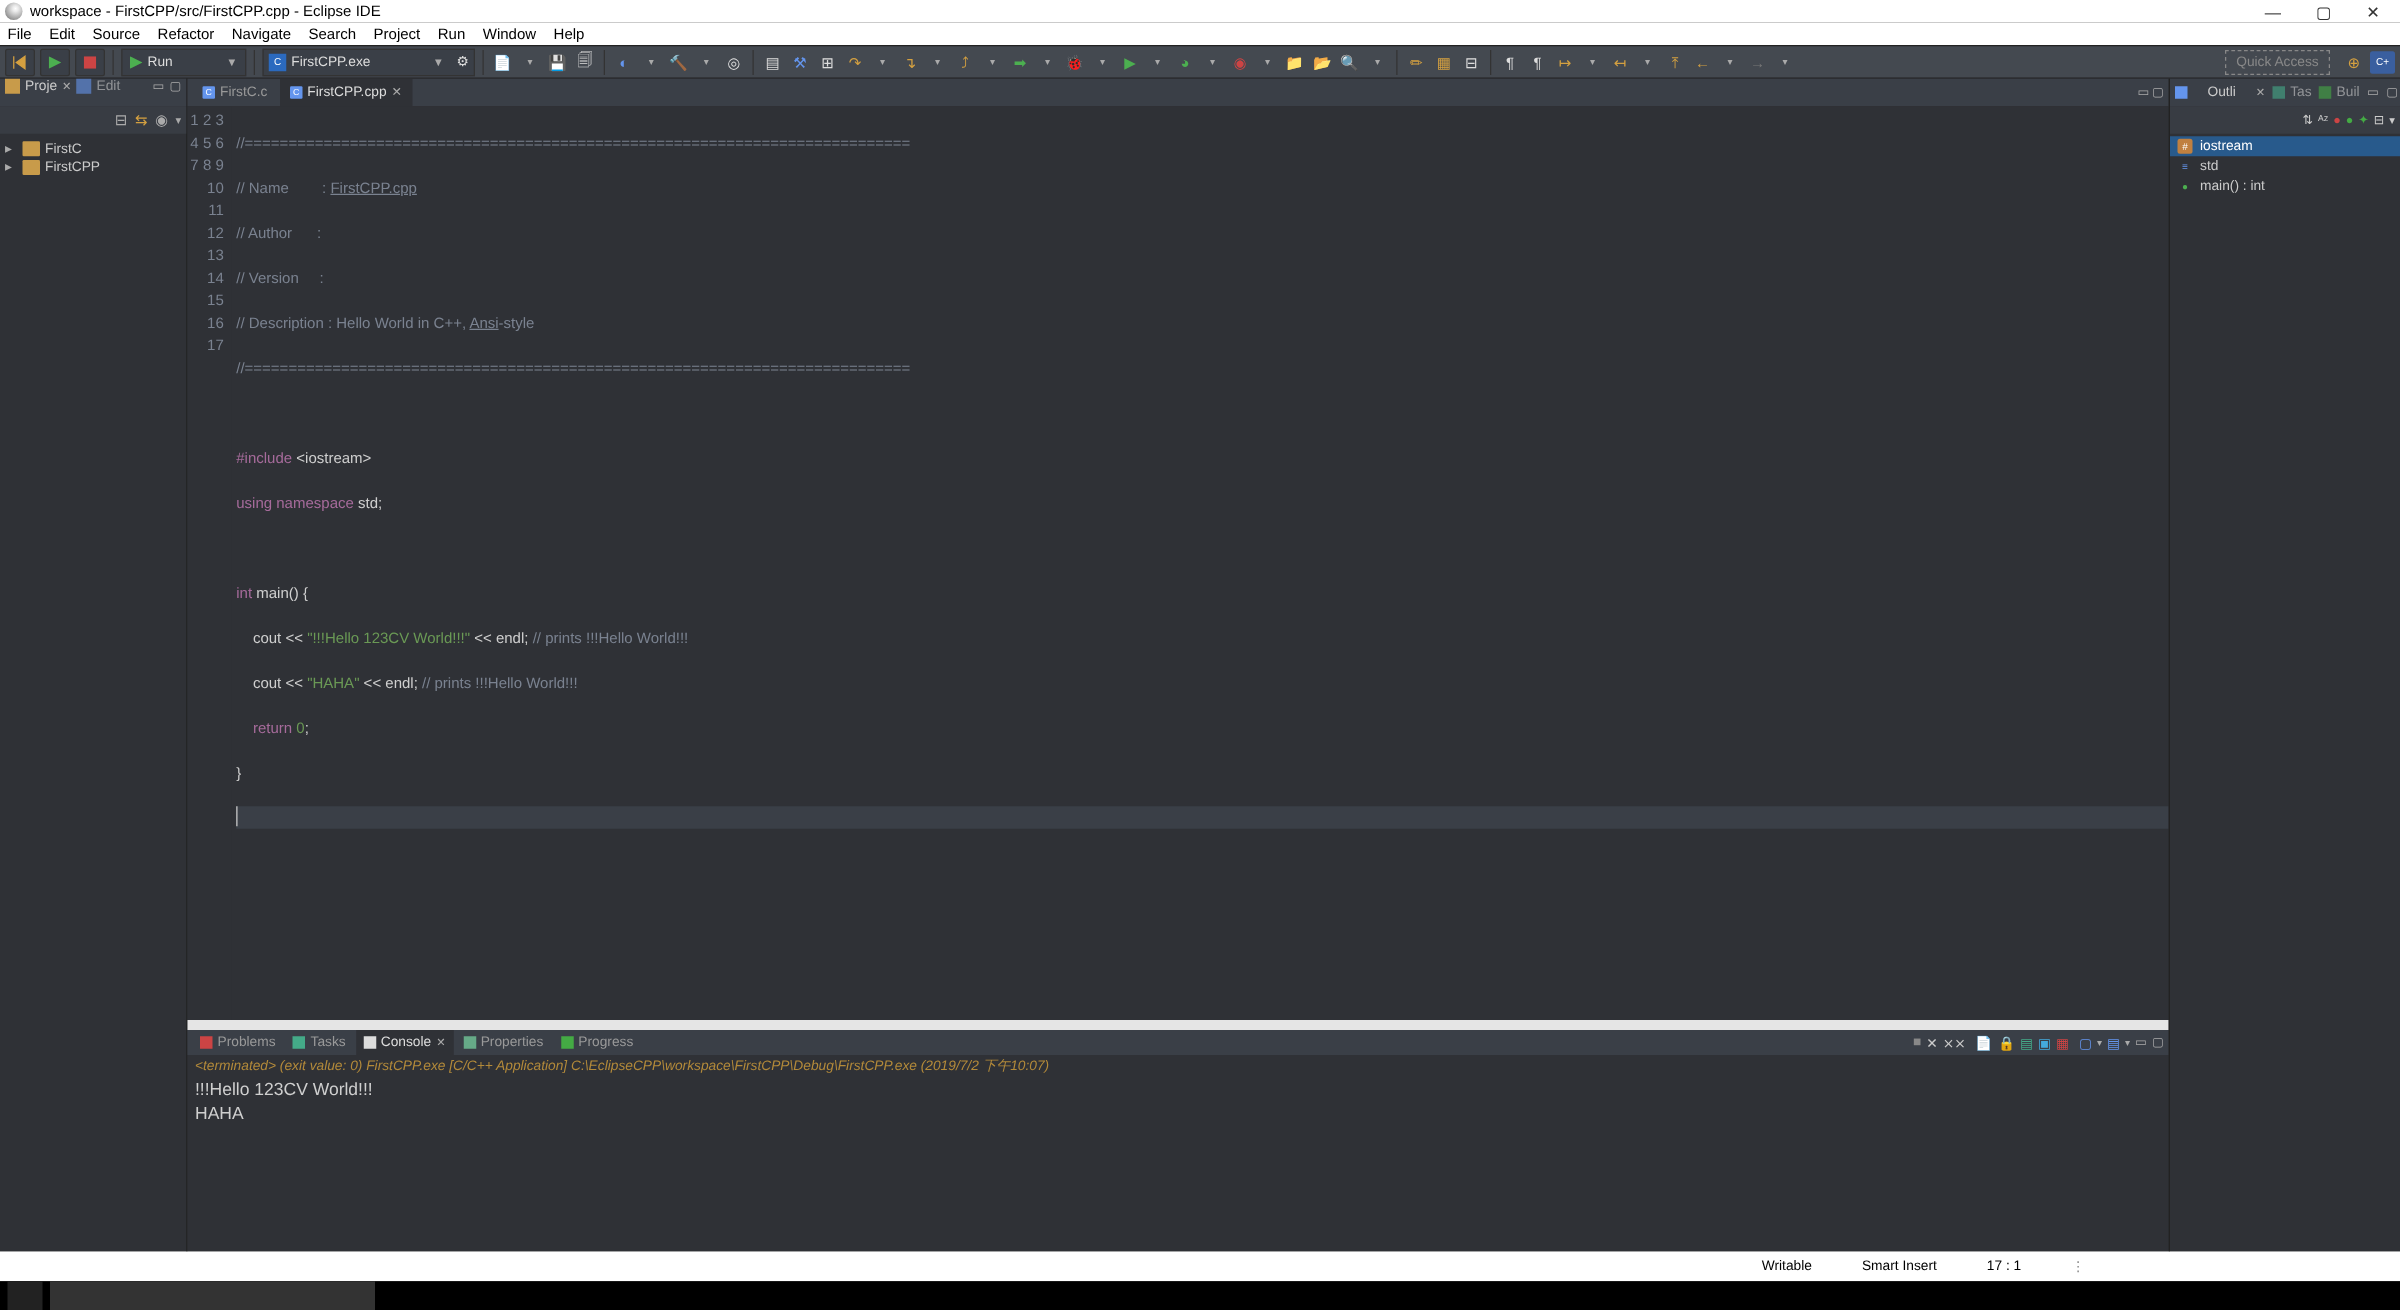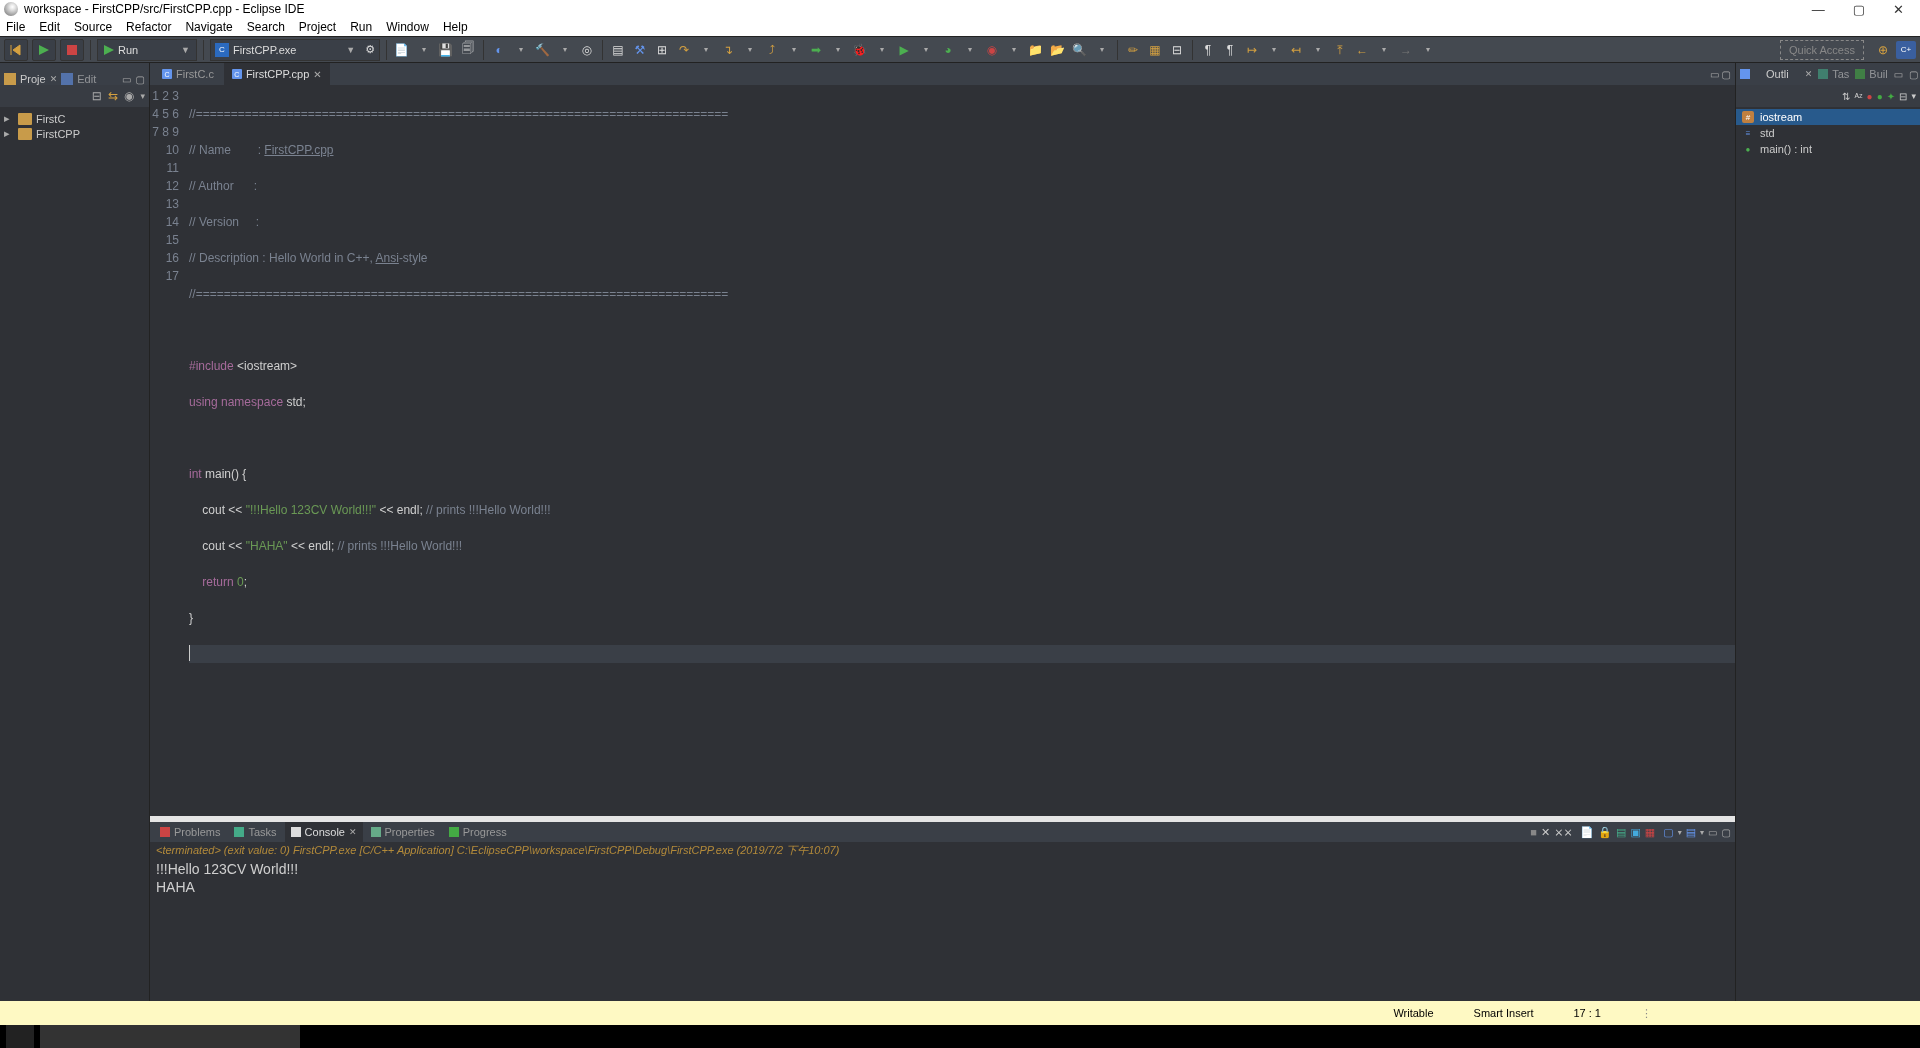--- a/index.html
+++ b/index.html
@@ -13,21 +13,21 @@
 .toolbar .tbtn { width:18px; height:18px; display:flex; align-items:center; justify-content:center; font-size:12px; color:#ddd; cursor:pointer; }
 .toolbar .sep { width:1px; height:20px; background:#333; margin:0 2px; }
 .toolbar .debugbtn { width:24px; height:22px; border:1px solid #333; background:#3a3f47; display:flex; align-items:center; justify-content:center; border-radius:2px; }
 .toolbar .runsel { height:22px; background:#3a3f47; border:1px solid #333; display:flex; align-items:center; padding:0 6px; min-width:100px; color:#ddd; font-size:11px; }
 .toolbar .drop { margin-left:auto; font-size:9px; color:#aaa; }
 .toolbar .configsel { height:22px; background:#3a3f47; border:1px solid #333; display:flex; align-items:center; min-width:170px; color:#ddd; font-size:11px; padding:0 4px; gap:4px; }
 .toolbar .configsel .cicon { width:14px; height:14px; background:#2b6abf; display:flex; align-items:center; justify-content:center; font-size:8px; color:#fff; }
 .quickaccess { border:1px dashed #888; height:20px; padding:0 8px; display:flex; align-items:center; color:#888; font-size:11px; margin-left:auto; margin-right:6px; }
 .mainarea { display:flex; height:calc(100% - 18px - 18px - 27px - 24px - 23px); }
 .leftpanel { width:150px; background:#2f3136; display:flex; flex-direction:column; border-right:1px solid #222; }
-.lefttabs { height:22px; background:#3a3f47; display:flex; align-items:flex-end; gap:4px; padding:0 4px; font-size:11px; }
+.lefttabs { height:22px; background:#3a3f47; display:flex; align-items:flex-start; gap:4px; padding:0 4px; font-size:11px; }
 .lefttabs .tab { display:flex; align-items:center; gap:4px; color:#ccc; }
 .lefttabs .ticon { width:12px; height:12px; display:inline-block; }
 .leftmini { height:22px; background:#383c43; display:flex; align-items:center; justify-content:flex-end; gap:6px; padding:0 4px; }
 .lefttree { padding:4px; font-size:11px; }
 .lefttree .node { display:flex; align-items:center; gap:4px; padding:1px 0; }
 .lefttree .arr { width:10px; color:#aaa; }
 .lefttree .ficon { width:14px; height:12px; background:#c89b4a; border-radius:1px; }
 .centerpanel { flex:1; display:flex; flex-direction:column; min-width:0; }
 .edtabs { height:22px; background:#3a3f47; display:flex; align-items:center; padding:0 4px; gap:2px; font-size:11px; }
 .edtabs .etab { display:flex; align-items:center; gap:4px; padding:0 8px; height:100%; color:#999; }
@@ -40,36 +40,36 @@
 .codelines .cl { height:18px; }
 .codelines .current { background:#3a3f47; }
 .c-comment { color:#7a8290; }
 .c-keyword { color:#a66b9b; }
 .c-include { color:#a66b9b; }
 .c-string { color:#6a9955; }
 .c-number { color:#6a9955; }
 .c-type { color:#a66b9b; }
 .c-func { color:#cfcfcf; }
 .c-plain { color:#cfcfcf; }
-.bottompanel { height:185px; background:#2f3136; border-top:6px solid #e5e5e5; display:flex; flex-direction:column; }
+.bottompanel { height:185px; background:#2f3136; border-top:8px solid #e5e5e5; display:flex; flex-direction:column; }
 .bottabs { height:20px; background:#3a3f47; display:flex; align-items:center; padding:0 4px; font-size:11px; gap:2px; }
 .bottabs .btab { display:flex; align-items:center; gap:4px; padding:0 6px; height:100%; color:#999; }
 .bottabs .btab.active { background:#2f3136; color:#ddd; }
 .bottabs .tticon { width:10px; height:10px; }
 .bottoolbar { margin-left:auto; display:flex; gap:4px; align-items:center; }
 .consinfo { height:16px; padding:0 6px; font-size:11px; color:#b38a3a; font-style:italic; display:flex; align-items:center; }
 .consout { flex:1; padding:2px 6px; font-family:Consolas,monospace; font-size:14px; color:#cfcfcf; line-height:18px; white-space:pre; }
 .rightpanel { width:185px; background:#2f3136; border-left:1px solid #222; display:flex; flex-direction:column; }
 .righttabs { height:22px; background:#3a3f47; display:flex; align-items:center; padding:0 4px; font-size:11px; gap:6px; }
 .rightmini { height:22px; background:#383c43; display:flex; align-items:center; gap:4px; padding:0 4px; font-size:10px; justify-content:flex-end; }
 .outline { padding:2px 0; font-size:11px; }
 .outline .onode { display:flex; align-items:center; gap:6px; padding:2px 6px; }
 .outline .onode.sel { background:#285a8c; color:#fff; }
 .outline .oicon { width:12px; height:12px; display:flex; align-items:center; justify-content:center; font-size:8px; border-radius:2px; }
-.statusbar { height:24px; background:#fef9c3; display:flex; align-items:center; padding:0 28px; color:#000; gap:40px; justify-content:flex-end; font-size:11px; }
+.statusbar { height:24px; background:#ffffff; display:flex; align-items:center; padding:0 12px; color:#000; gap:40px; justify-content:flex-end; font-size:11px; }
 .taskbar { height:23px; background:#000; display:flex; align-items:center; }
 .taskbar .piece { height:100%; background:#333; margin-left:6px; }
 .taskbar .piece.w1 { width:28px; background:#222; }
 .taskbar .piece.w2 { width:260px; }
 svg { display:block; }
 </style>
 </head>
 <body>
 
 <div class="titlebar">

